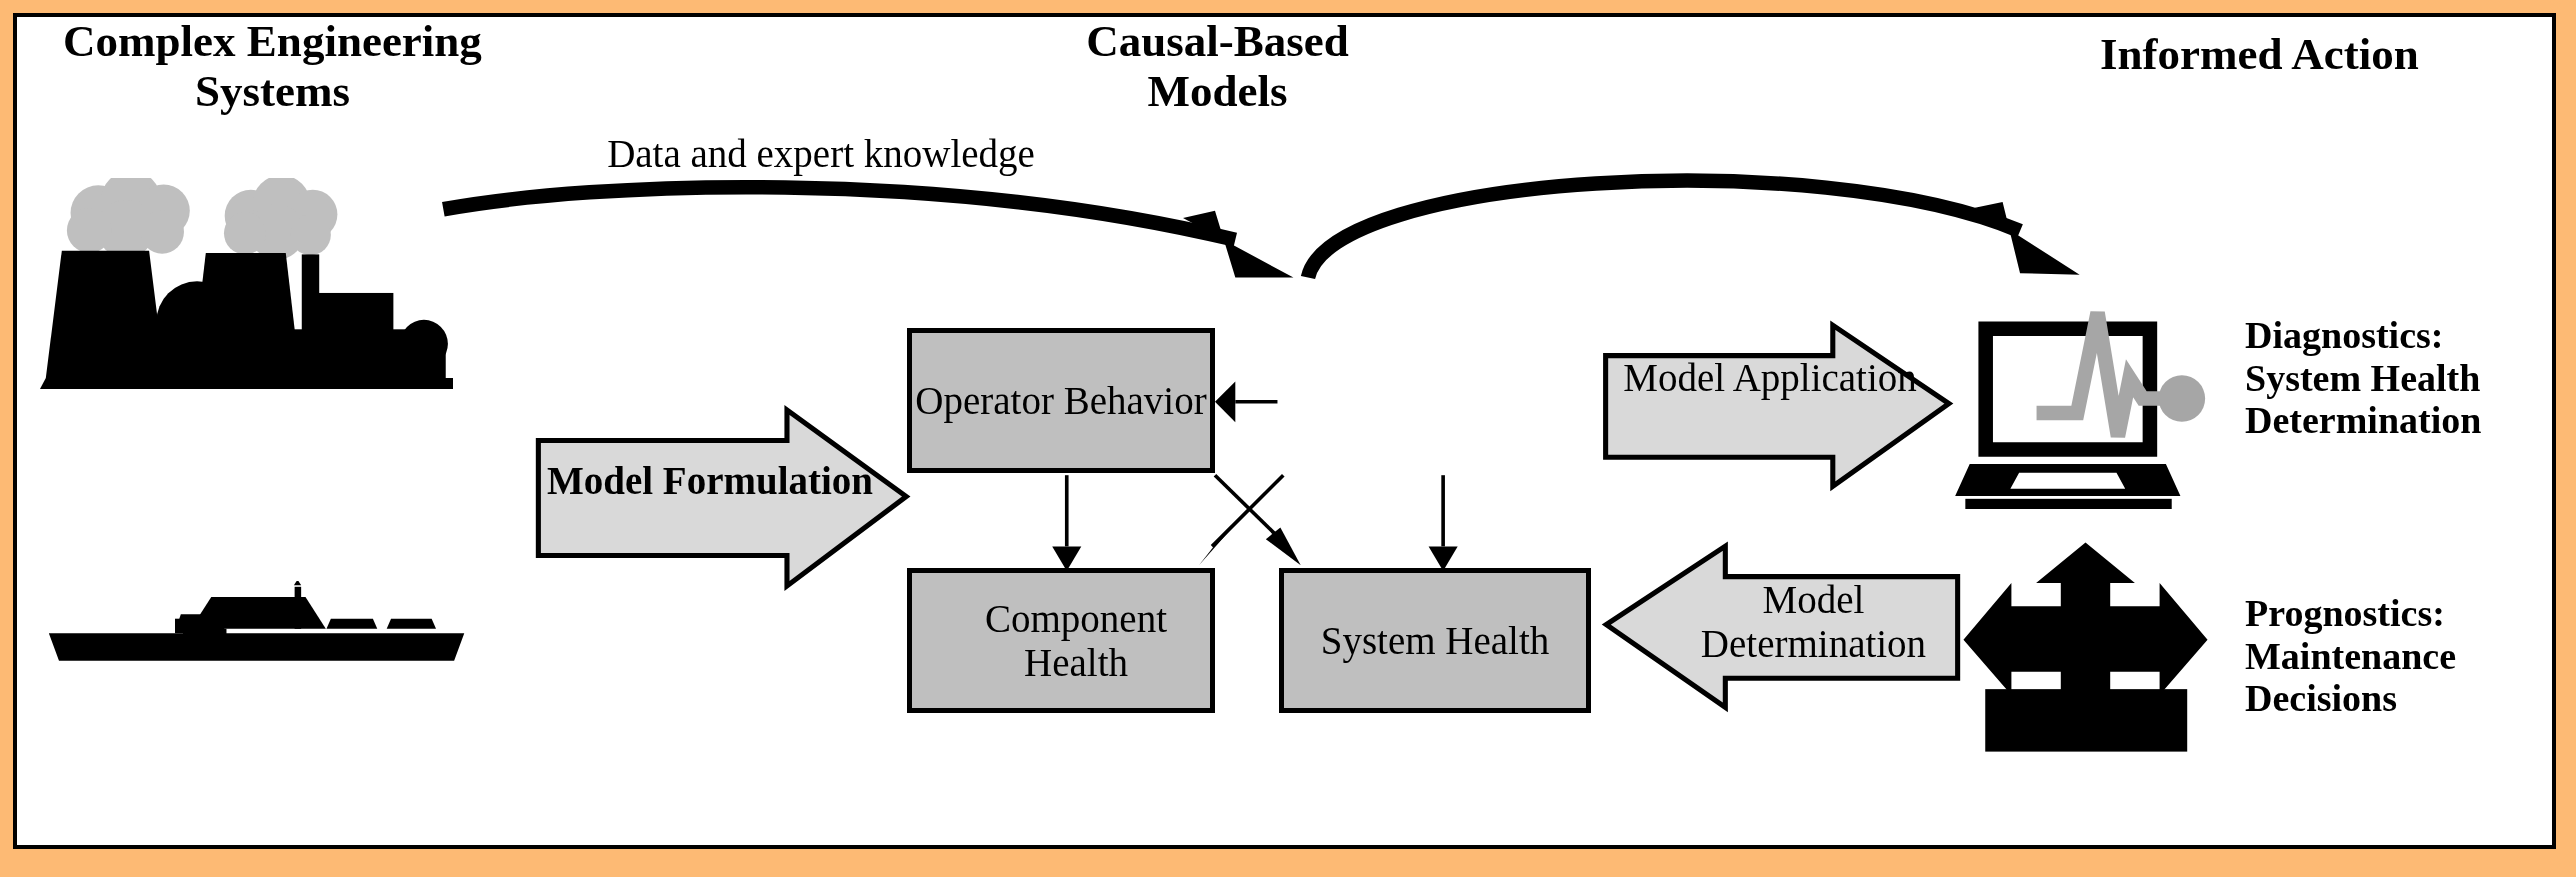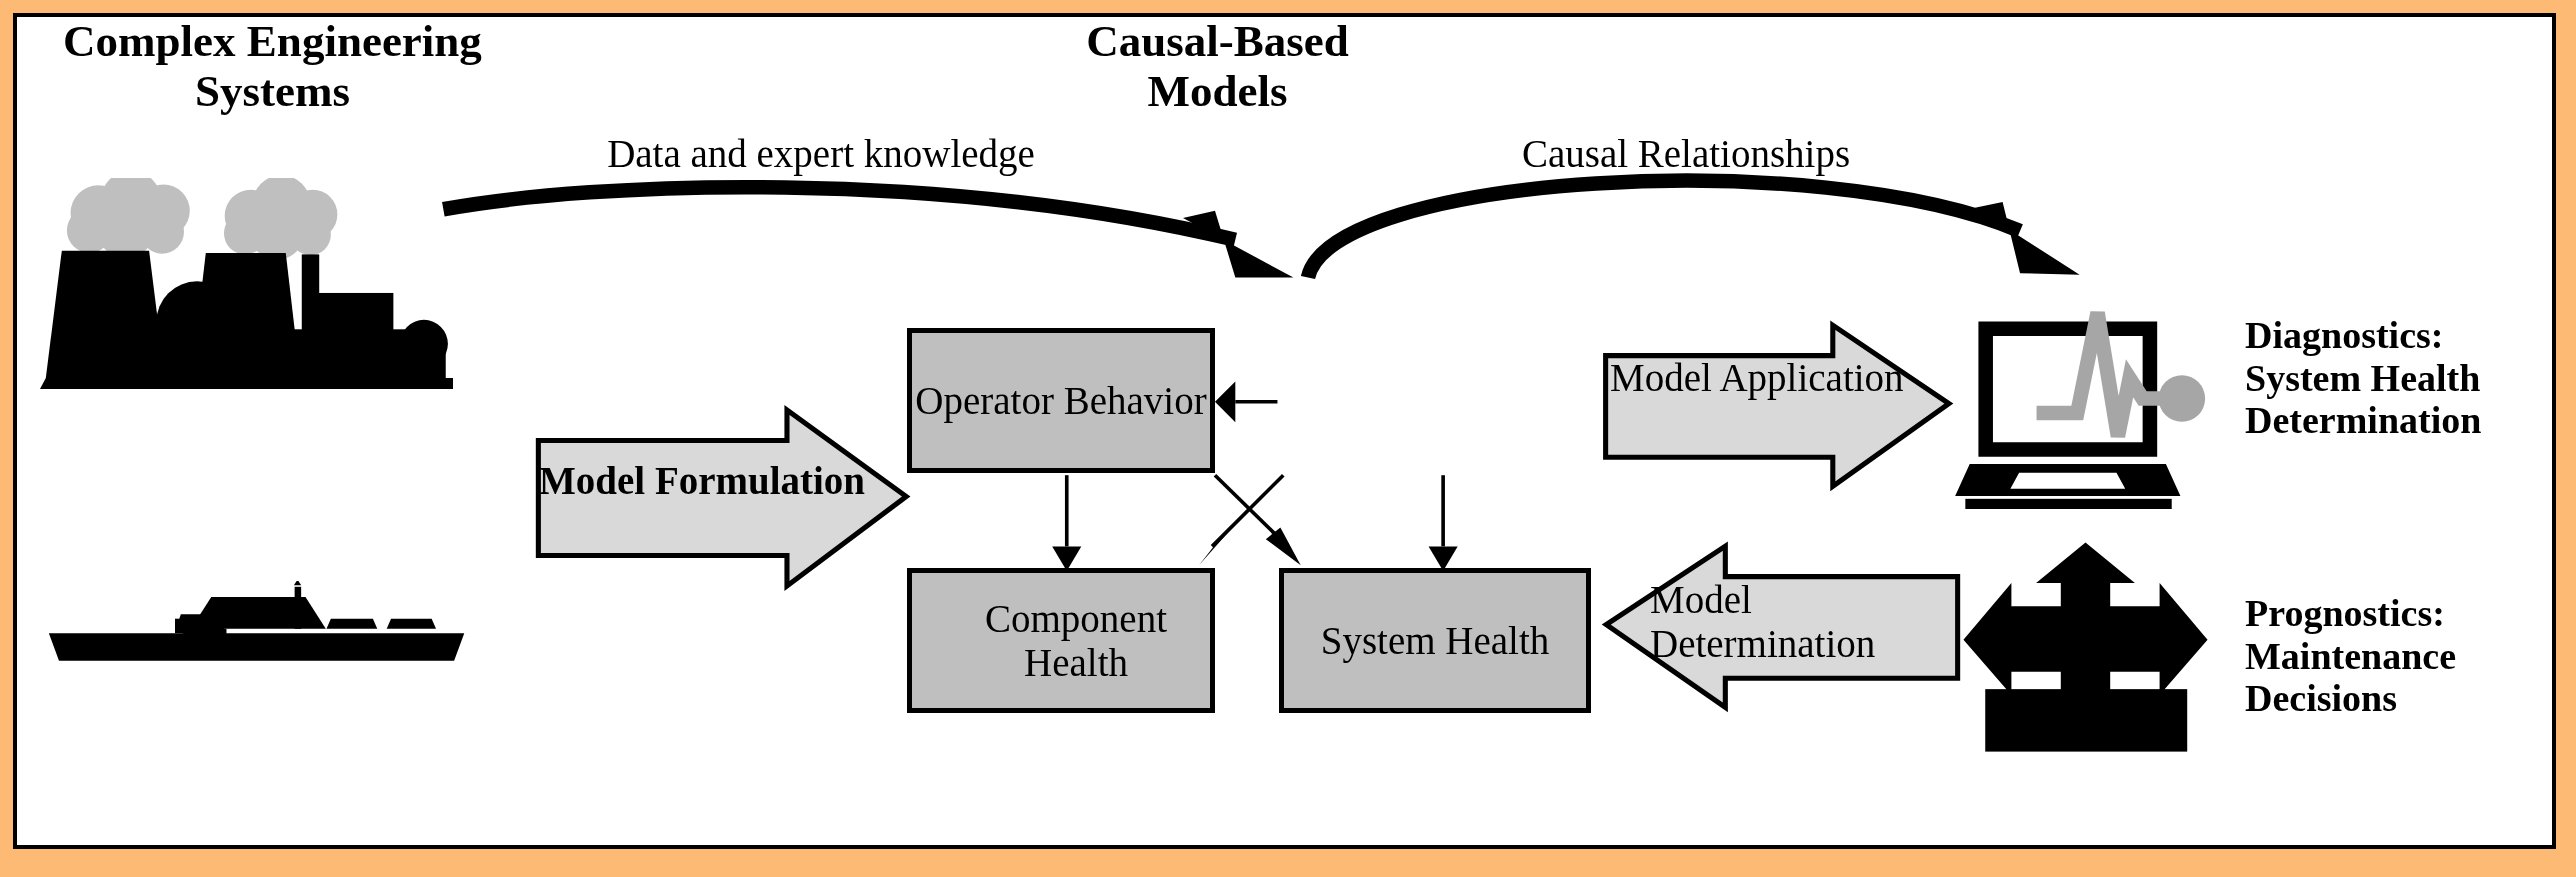--- a/index.html
+++ b/index.html
@@ -23,21 +23,21 @@
   .node{position:absolute;background:#bfbfbf;border:5.1px solid #000;box-sizing:border-box;
         display:flex;align-items:center;justify-content:center;text-align:center;
         font-size:39px;line-height:1.12;color:#000;}
   #node-ob{left:907px;top:328px;width:308px;height:145px;}
   #node-ei{left:1279px;top:328px;width:312px;height:145px;}
   #node-ch{left:907px;top:568px;width:308px;height:145px;padding-left:30px;}
   #node-sh{left:1279px;top:568px;width:312px;height:145px;}
 
   
   .blockarrow{position:absolute;}
-  .ba-label{position:absolute;font-size:39px;line-height:1.12;text-align:left;color:#000;}
+  .ba-label{position:absolute;font-size:39px;line-height:1.12;text-align:center;color:#000;}
   #ba-mf{left:534px;top:378px;}
   #ba-mf-lbl{left:539px;top:459px;width:342px;font-weight:bold;}
   #ba-ma{left:1602px;top:296px;}
   #ba-ma-lbl{left:1610px;top:356px;width:320px;}
   #ba-mv{left:1599px;top:517px;}
   #ba-mv-lbl{left:1650px;top:578px;width:327px;}
 
   
   #icon-laptop{position:absolute;left:1955px;top:291px;}
   #icon-prog{position:absolute;left:1962px;top:538px;}
@@ -54,23 +54,23 @@
 </head>
 <body>
 
 <div id="canvas">
   <div id="frame"></div>
 
   <div class="txt bold ctr" id="hdr-left">Complex Engineering
 Systems</div>
   <div class="txt bold ctr" id="hdr-mid">Causal-Based
 Models</div>
+  <div class="txt bold" id="hdr-right">Informed Action</div>
 
   <div class="txt ctr" id="lbl-data">Data and expert knowledge</div>
-  <div class="txt ctr" id="lbl-causal">Causal Relationships</div>
 
   <div id="icon-plant">
     <svg width="429" height="211" viewBox="0 0 590 290">
 
       <g fill="#bfbfbf">
         <circle cx="80" cy="48" r="38"></circle>
           <circle cx="125" cy="32" r="42"></circle>
         <circle cx="170" cy="45" r="36"></circle>
           <circle cx="118" cy="70" r="40"></circle>
         <circle cx="68" cy="72" r="31"></circle>

